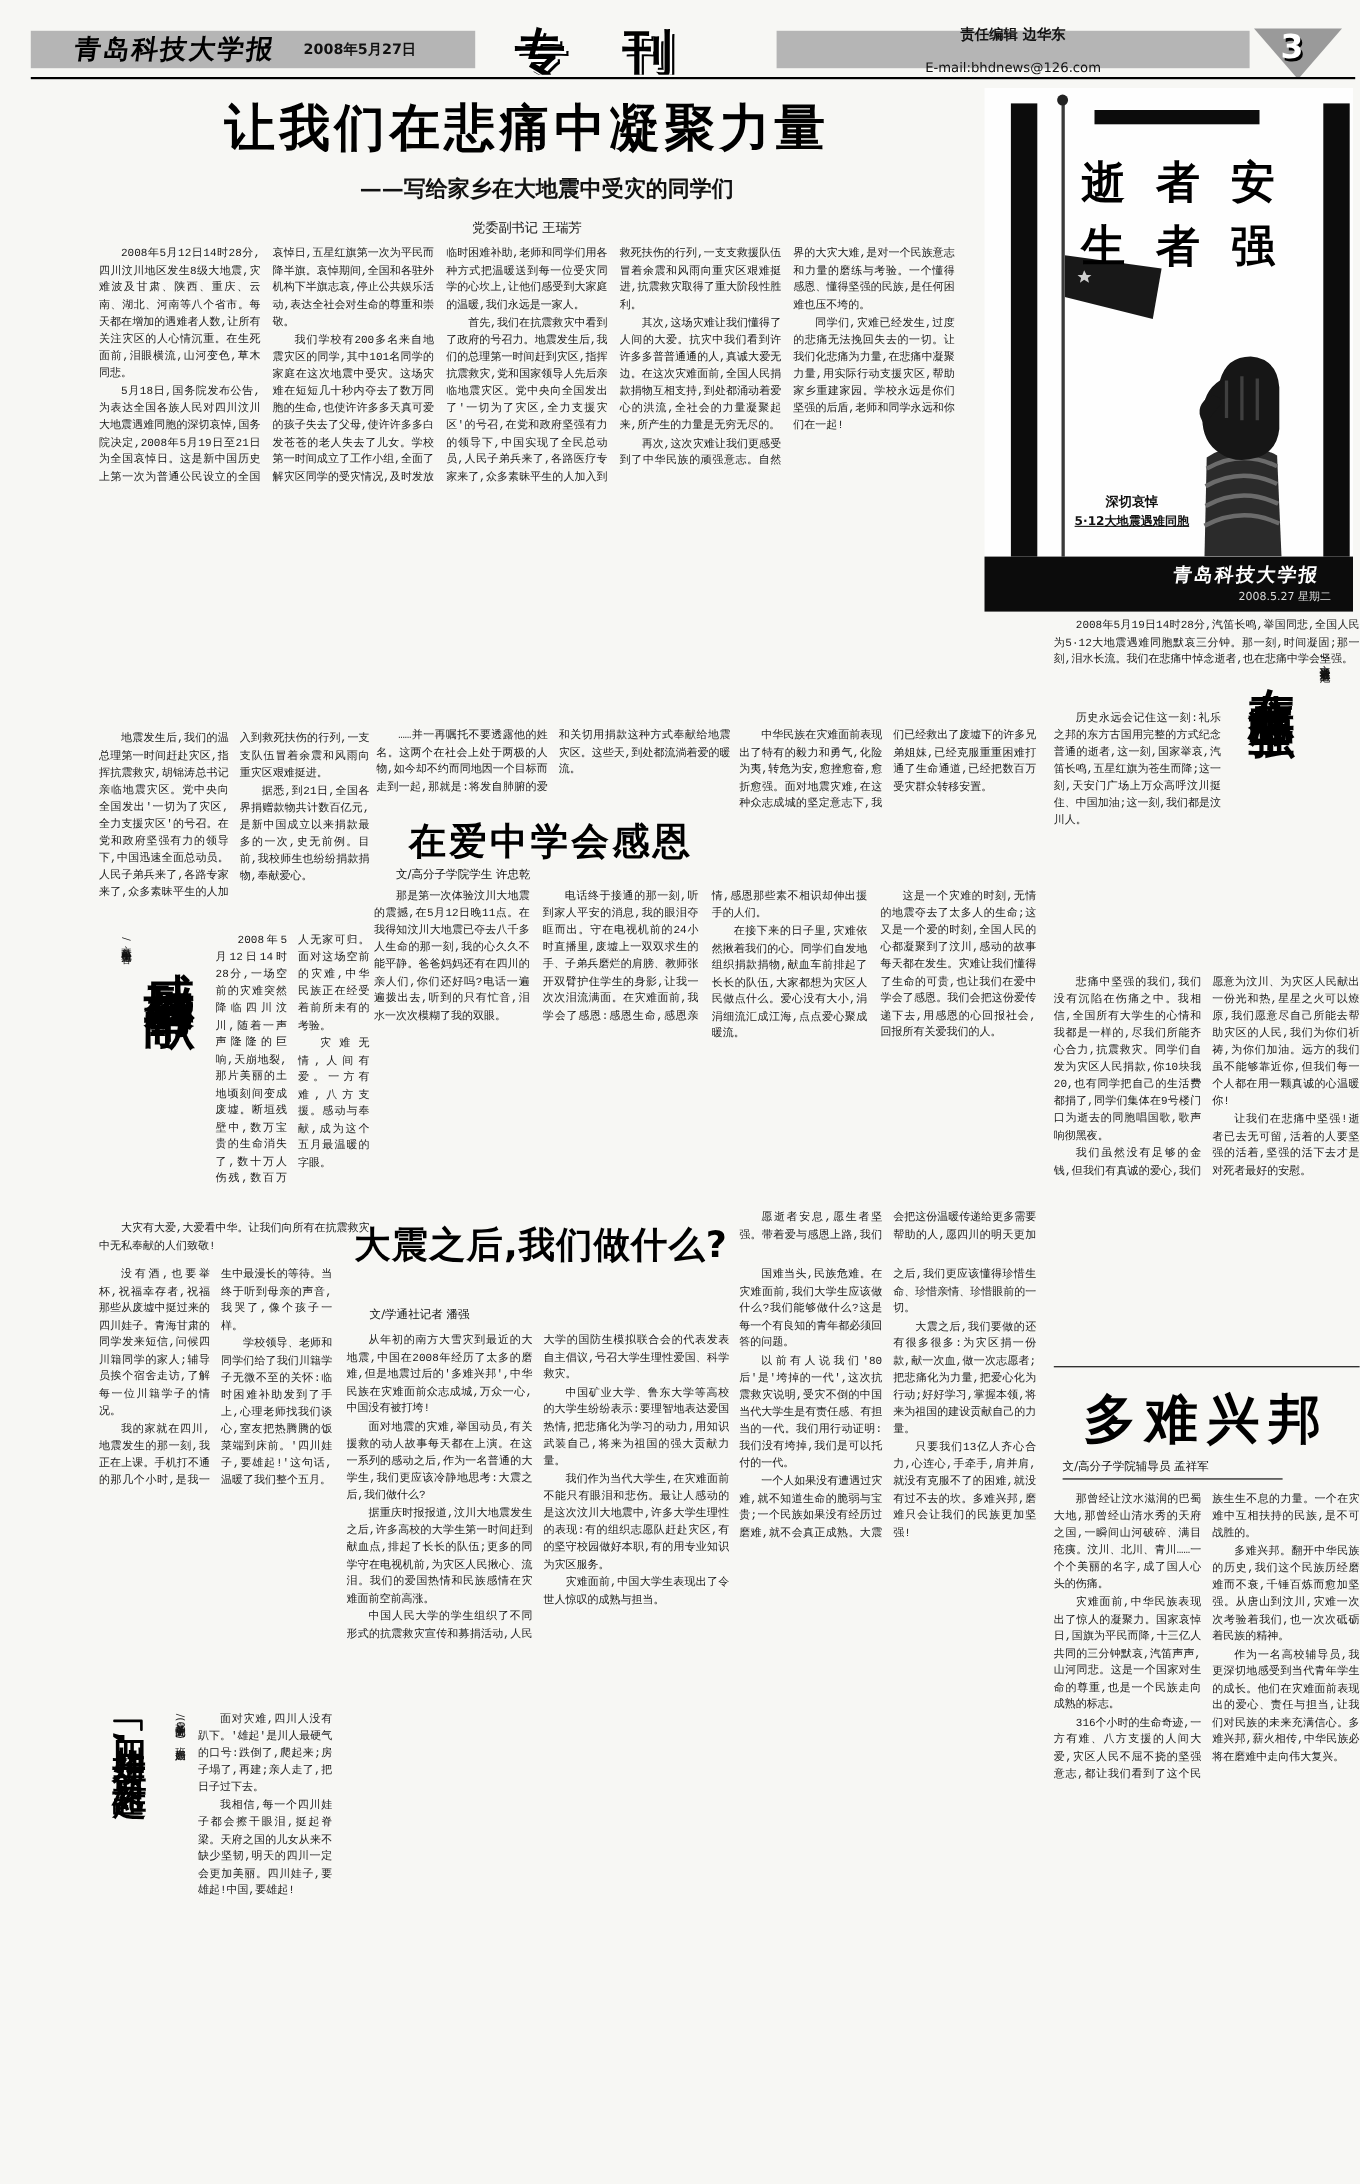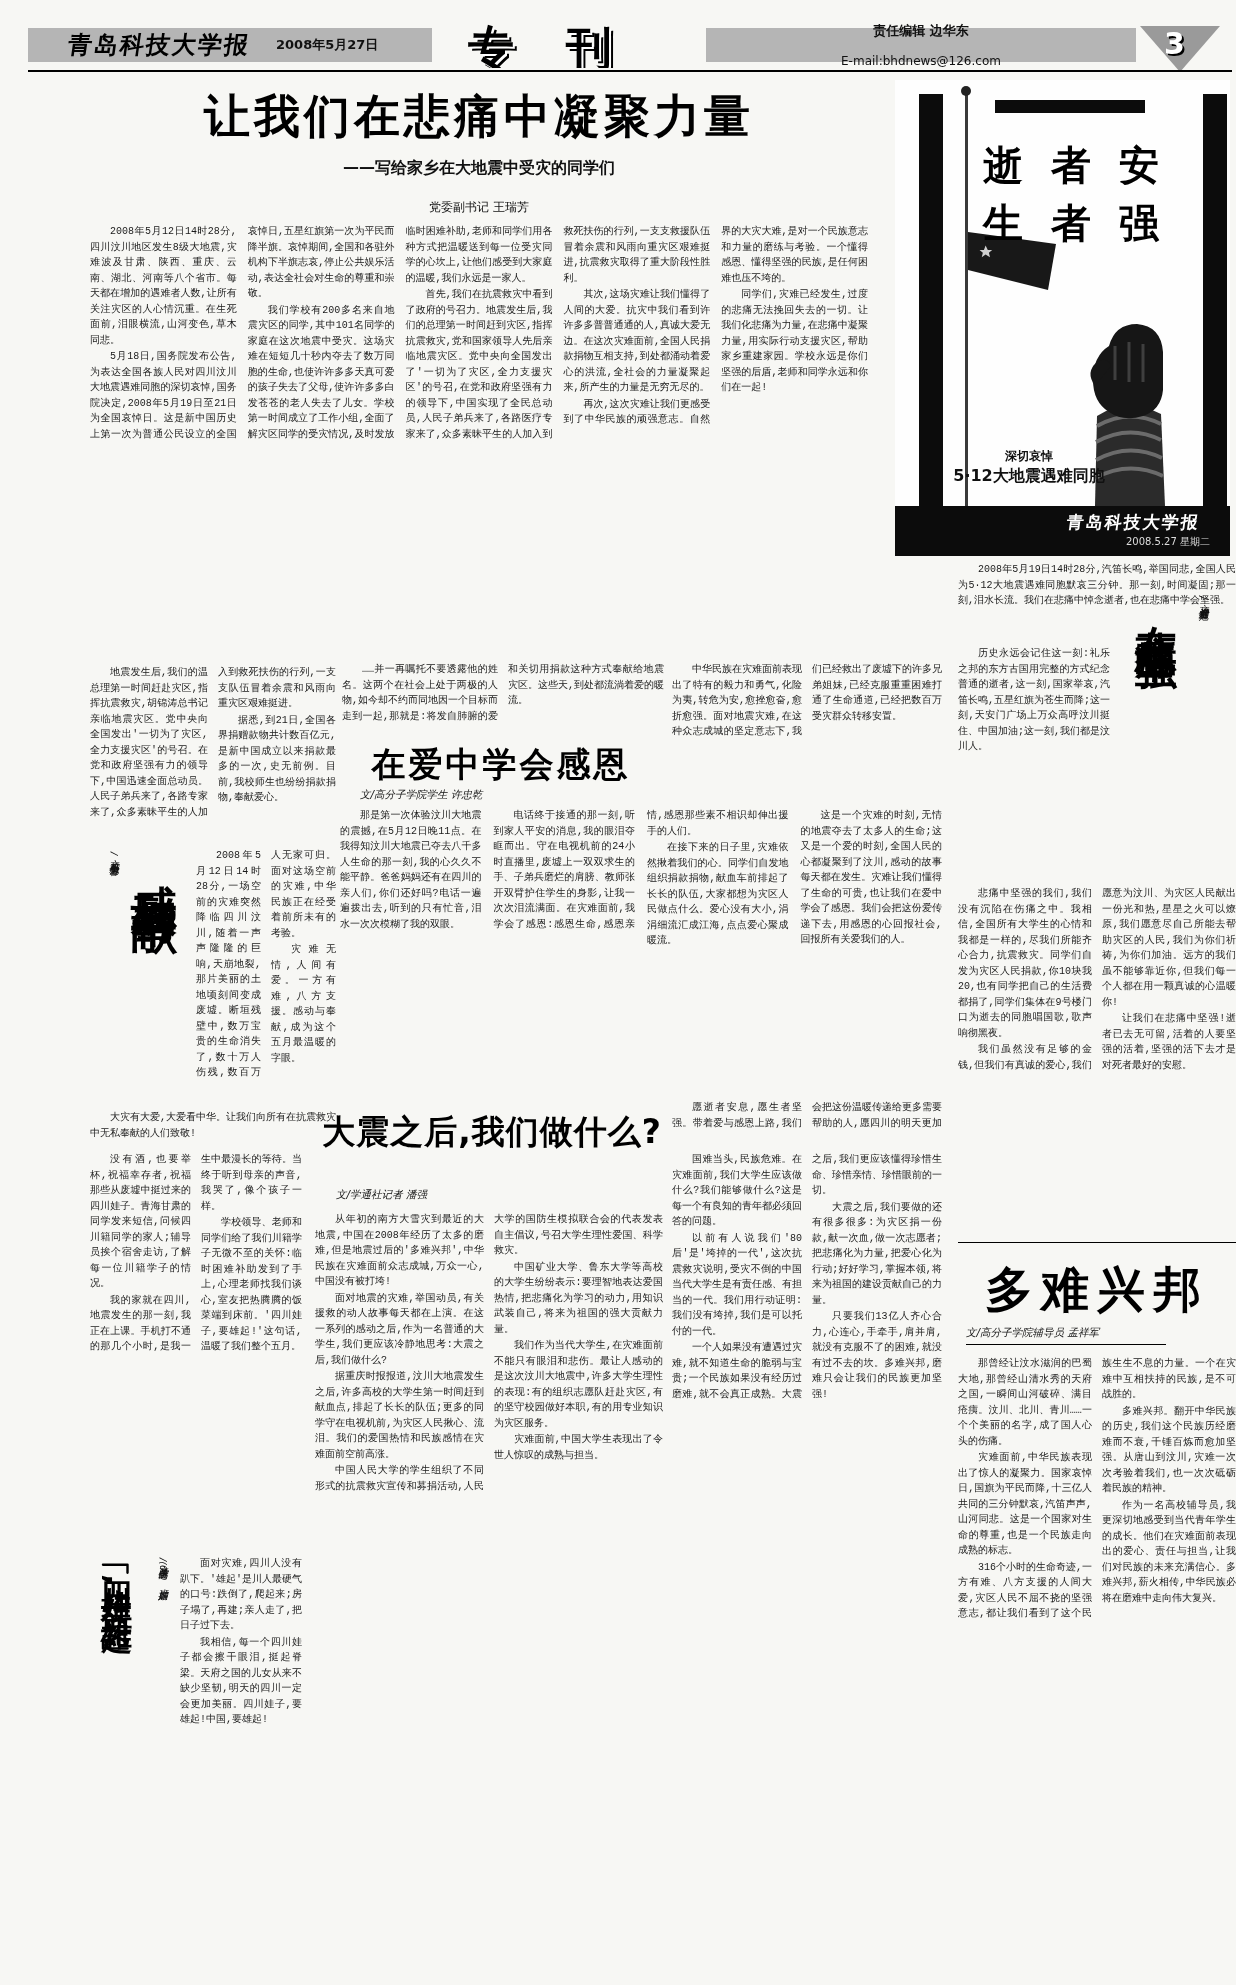--- a/index.html
+++ b/index.html
@@ -17,21 +17,21 @@
   .serif{font-family:"DejaVu Serif","Liberation Serif",serif;}
   .logo-callig{font-family:"DejaVu Serif","Liberation Serif",serif;font-weight:bold;
                transform:skewX(-8deg);letter-spacing:2px;}
   .rule{background:#000;}
   .center{text-align:center;}
   .poster{background:#fefefe;}
   .poster .frame{background:#0c0c0c;}
   .tri{width:0;height:0;border-left:40px solid transparent;border-right:40px solid transparent;
        border-top:46px solid #9a9a9a;}
   .pgnum{color:#fff;font-weight:900;font-size:30px;text-shadow:2px 2px 0 #000;}
-  .byline-s{font-size:10.5px;color:#111;font-style:italic;}
+  .byline-s{font-size:10.5px;color:#111;}
   .vhead{font-weight:900;color:#000;}
 </style>
 </head>
 <body>
 
 <div class="abs bar" style="left:28px;top:28px;width:404px;height:34px;display:flex;align-items:center;">
   <span class="logo-callig" style="font-size:24px;color:#000;margin-left:40px;">青岛科技大学报</span>
   <span style="font-size:13px;margin-left:26px;font-weight:bold;">2008年5月27日</span>
 </div>
 
@@ -46,21 +46,21 @@
 
 <div class="abs" style="left:1140px;top:26px;">
   <div class="tri"></div>
   <div class="abs pgnum" style="left:24px;top:0px;">3</div>
 </div>
 
 <div class="abs rule" style="left:28px;top:70px;width:1204px;height:2px;"></div>
 
 <div class="abs hl center" style="left:90px;top:86px;width:778px;font-size:46px;letter-spacing:4px;">让我们在悲痛中凝聚力量</div>
 
-<div class="abs center serif" style="left:90px;top:158px;width:778px;font-size:16px;font-weight:bold;">——写给家乡在大地震中受灾的同学们</div>
+<div class="abs center serif" style="left:108px;top:158px;width:778px;font-size:20px;font-weight:bold;">——写给家乡在大地震中受灾的同学们</div>
 
 <div class="abs center" style="left:90px;top:199px;width:778px;font-size:12px;">党委副书记 王瑞芳</div>
 
 <div class="abs bodytext c5" style="left:90px;top:224px;width:778px;height:436px;">
     <p>2008年5月12日14时28分,四川汶川地区发生8级大地震,灾难波及甘肃、陕西、重庆、云南、湖北、河南等八个省市。每天都在增加的遇难者人数,让所有关注灾区的人心情沉重。在生死面前,泪眼横流,山河变色,草木同悲。</p>
     <p>5月18日,国务院发布公告,为表达全国各族人民对四川汶川大地震遇难同胞的深切哀悼,国务院决定,2008年5月19日至21日为全国哀悼日。这是新中国历史上第一次为普通公民设立的全国哀悼日,五星红旗第一次为平民而降半旗。哀悼期间,全国和各驻外机构下半旗志哀,停止公共娱乐活动,表达全社会对生命的尊重和崇敬。</p>
     <p>我们学校有200多名来自地震灾区的同学,其中101名同学的家庭在这次地震中受灾。这场灾难在短短几十秒内夺去了数万同胞的生命,也使许许多多天真可爱的孩子失去了父母,使许许多多白发苍苍的老人失去了儿女。学校第一时间成立了工作小组,全面了解灾区同学的受灾情况,及时发放临时困难补助,老师和同学们用各种方式把温暖送到每一位受灾同学的心坎上,让他们感受到大家庭的温暖,我们永远是一家人。</p>
     <p>首先,我们在抗震救灾中看到了政府的号召力。地震发生后,我们的总理第一时间赶到灾区,指挥抗震救灾,党和国家领导人先后亲临地震灾区。党中央向全国发出了'一切为了灾区,全力支援灾区'的号召,在党和政府坚强有力的领导下,中国实现了全民总动员,人民子弟兵来了,各路医疗专家来了,众多素昧平生的人加入到救死扶伤的行列,一支支救援队伍冒着余震和风雨向重灾区艰难挺进,抗震救灾取得了重大阶段性胜利。</p>
     <p>其次,这场灾难让我们懂得了人间的大爱。抗灾中我们看到许许多多普普通通的人,真诚大爱无边。在这次灾难面前,全国人民捐款捐物互相支持,到处都涌动着爱心的洪流,全社会的力量凝聚起来,所产生的力量是无穷无尽的。</p>
     <p>再次,这次灾难让我们更感受到了中华民族的顽强意志。自然界的大灾大难,是对一个民族意志和力量的磨练与考验。一个懂得感恩、懂得坚强的民族,是任何困难也压不垮的。</p>
@@ -92,21 +92,21 @@
 
   <svg class="abs" style="left:186px;top:214px;" width="90" height="212" viewBox="0 0 90 212">
     <path d="M14,212 L84,212 L80,120 Q46,102 16,122 Z" fill="#2b2b2b"></path>
     <path d="M16,132 Q48,114 80,130 M15,148 Q48,130 80,146 M15,166 Q48,148 81,164 M14,184 Q48,166 82,182" stroke="#6b6b6b" stroke-width="4" fill="none"></path>
     <path d="M28,118 Q12,108 12,86 Q12,62 28,52 Q34,30 56,30 Q80,32 82,58 L82,96 Q80,116 62,122 Q42,128 28,118 Z" fill="#161616"></path>
     <path d="M34,52 L34,86 M48,48 L48,88 M62,50 L62,88" stroke="#3f3f3f" stroke-width="3" fill="none"></path>
     <path d="M14,92 Q4,78 16,68 Q26,62 30,72" fill="#161616"></path>
   </svg>
 
   <div class="abs center" style="left:64px;top:368px;width:140px;font-size:12px;font-weight:bold;">深切哀悼</div>
-  <div class="abs center" style="left:34px;top:386px;width:200px;font-size:16px;font-weight:bold;">5·12大地震遇难同胞</div>
+  <div class="abs center" style="left:34px;top:386px;width:200px;font-size:11px;font-weight:bold;text-decoration:underline;">5·12大地震遇难同胞</div>
 
   <div class="abs frame" style="left:0px;top:426px;width:335px;height:50px;">
     <div class="logo-callig" style="color:#fff;font-size:17px;text-align:right;padding:5px 30px 0 0;">青岛科技大学报</div>
     <div style="color:#ddd;font-size:10px;text-align:right;padding:1px 20px 0 0;">2008.5.27 星期二</div>
   </div>
 </div>
 
 <div class="abs bodytext" style="left:958px;top:562px;width:278px;height:78px;">
   <p>2008年5月19日14时28分,汽笛长鸣,举国同悲,全国人民为5·12大地震遇难同胞默哀三分钟。那一刻,时间凝固;那一刻,泪水长流。我们在悲痛中悼念逝者,也在悲痛中学会坚强。</p>
 </div>

